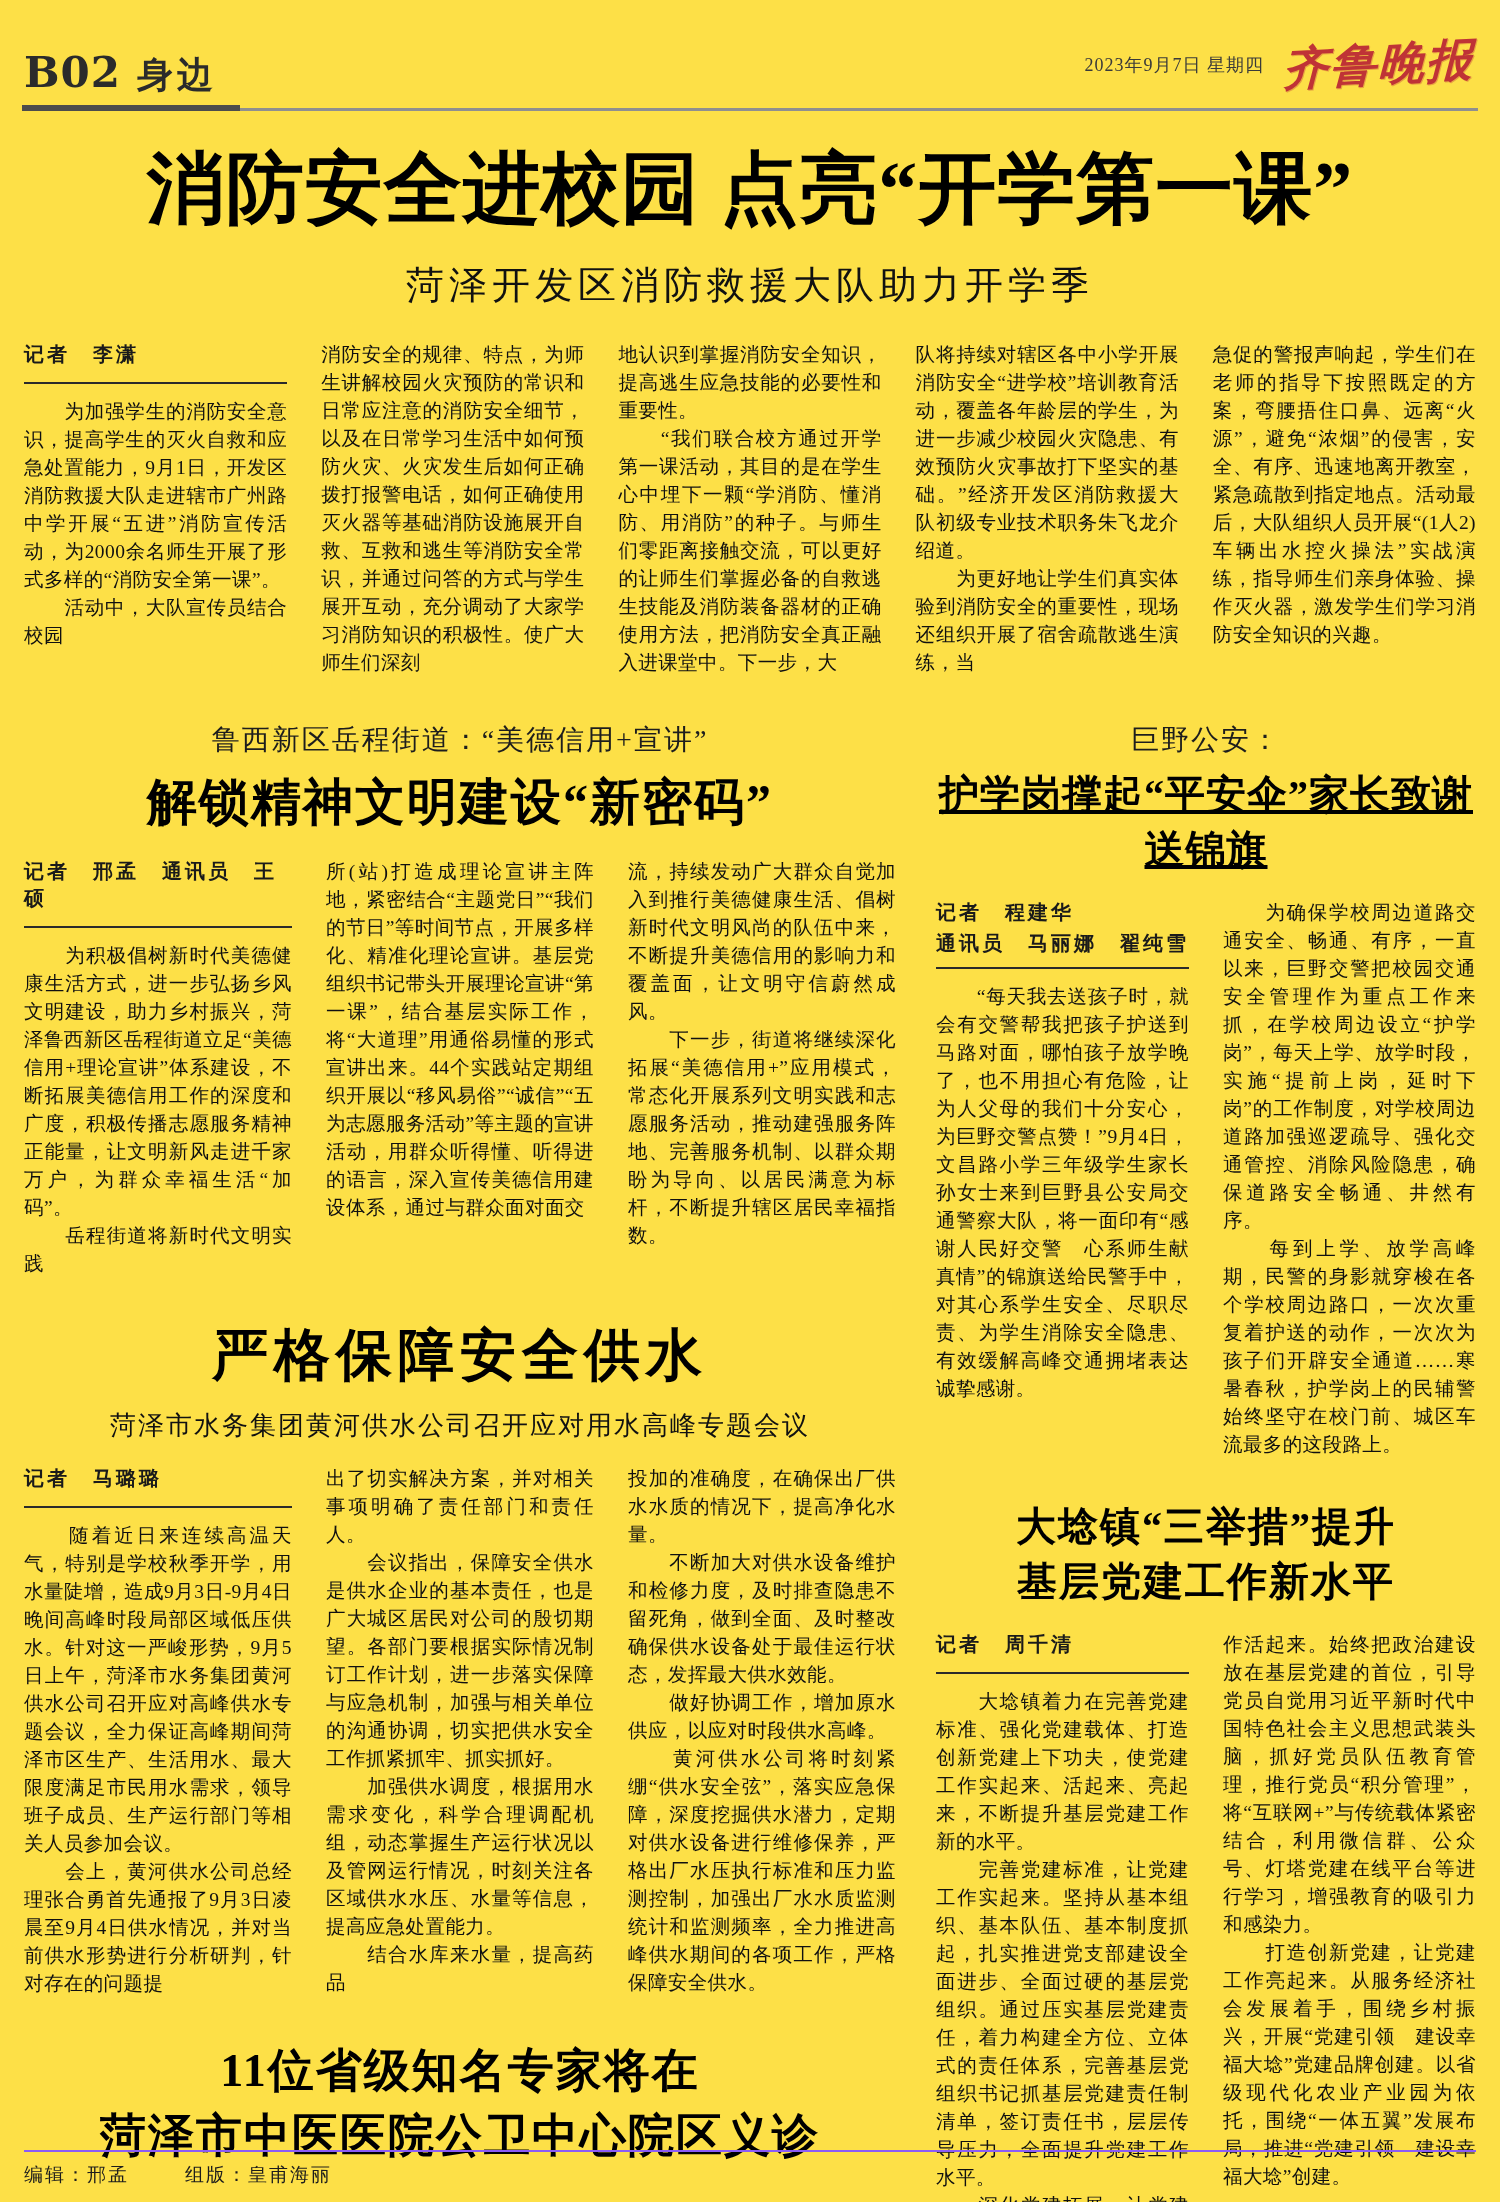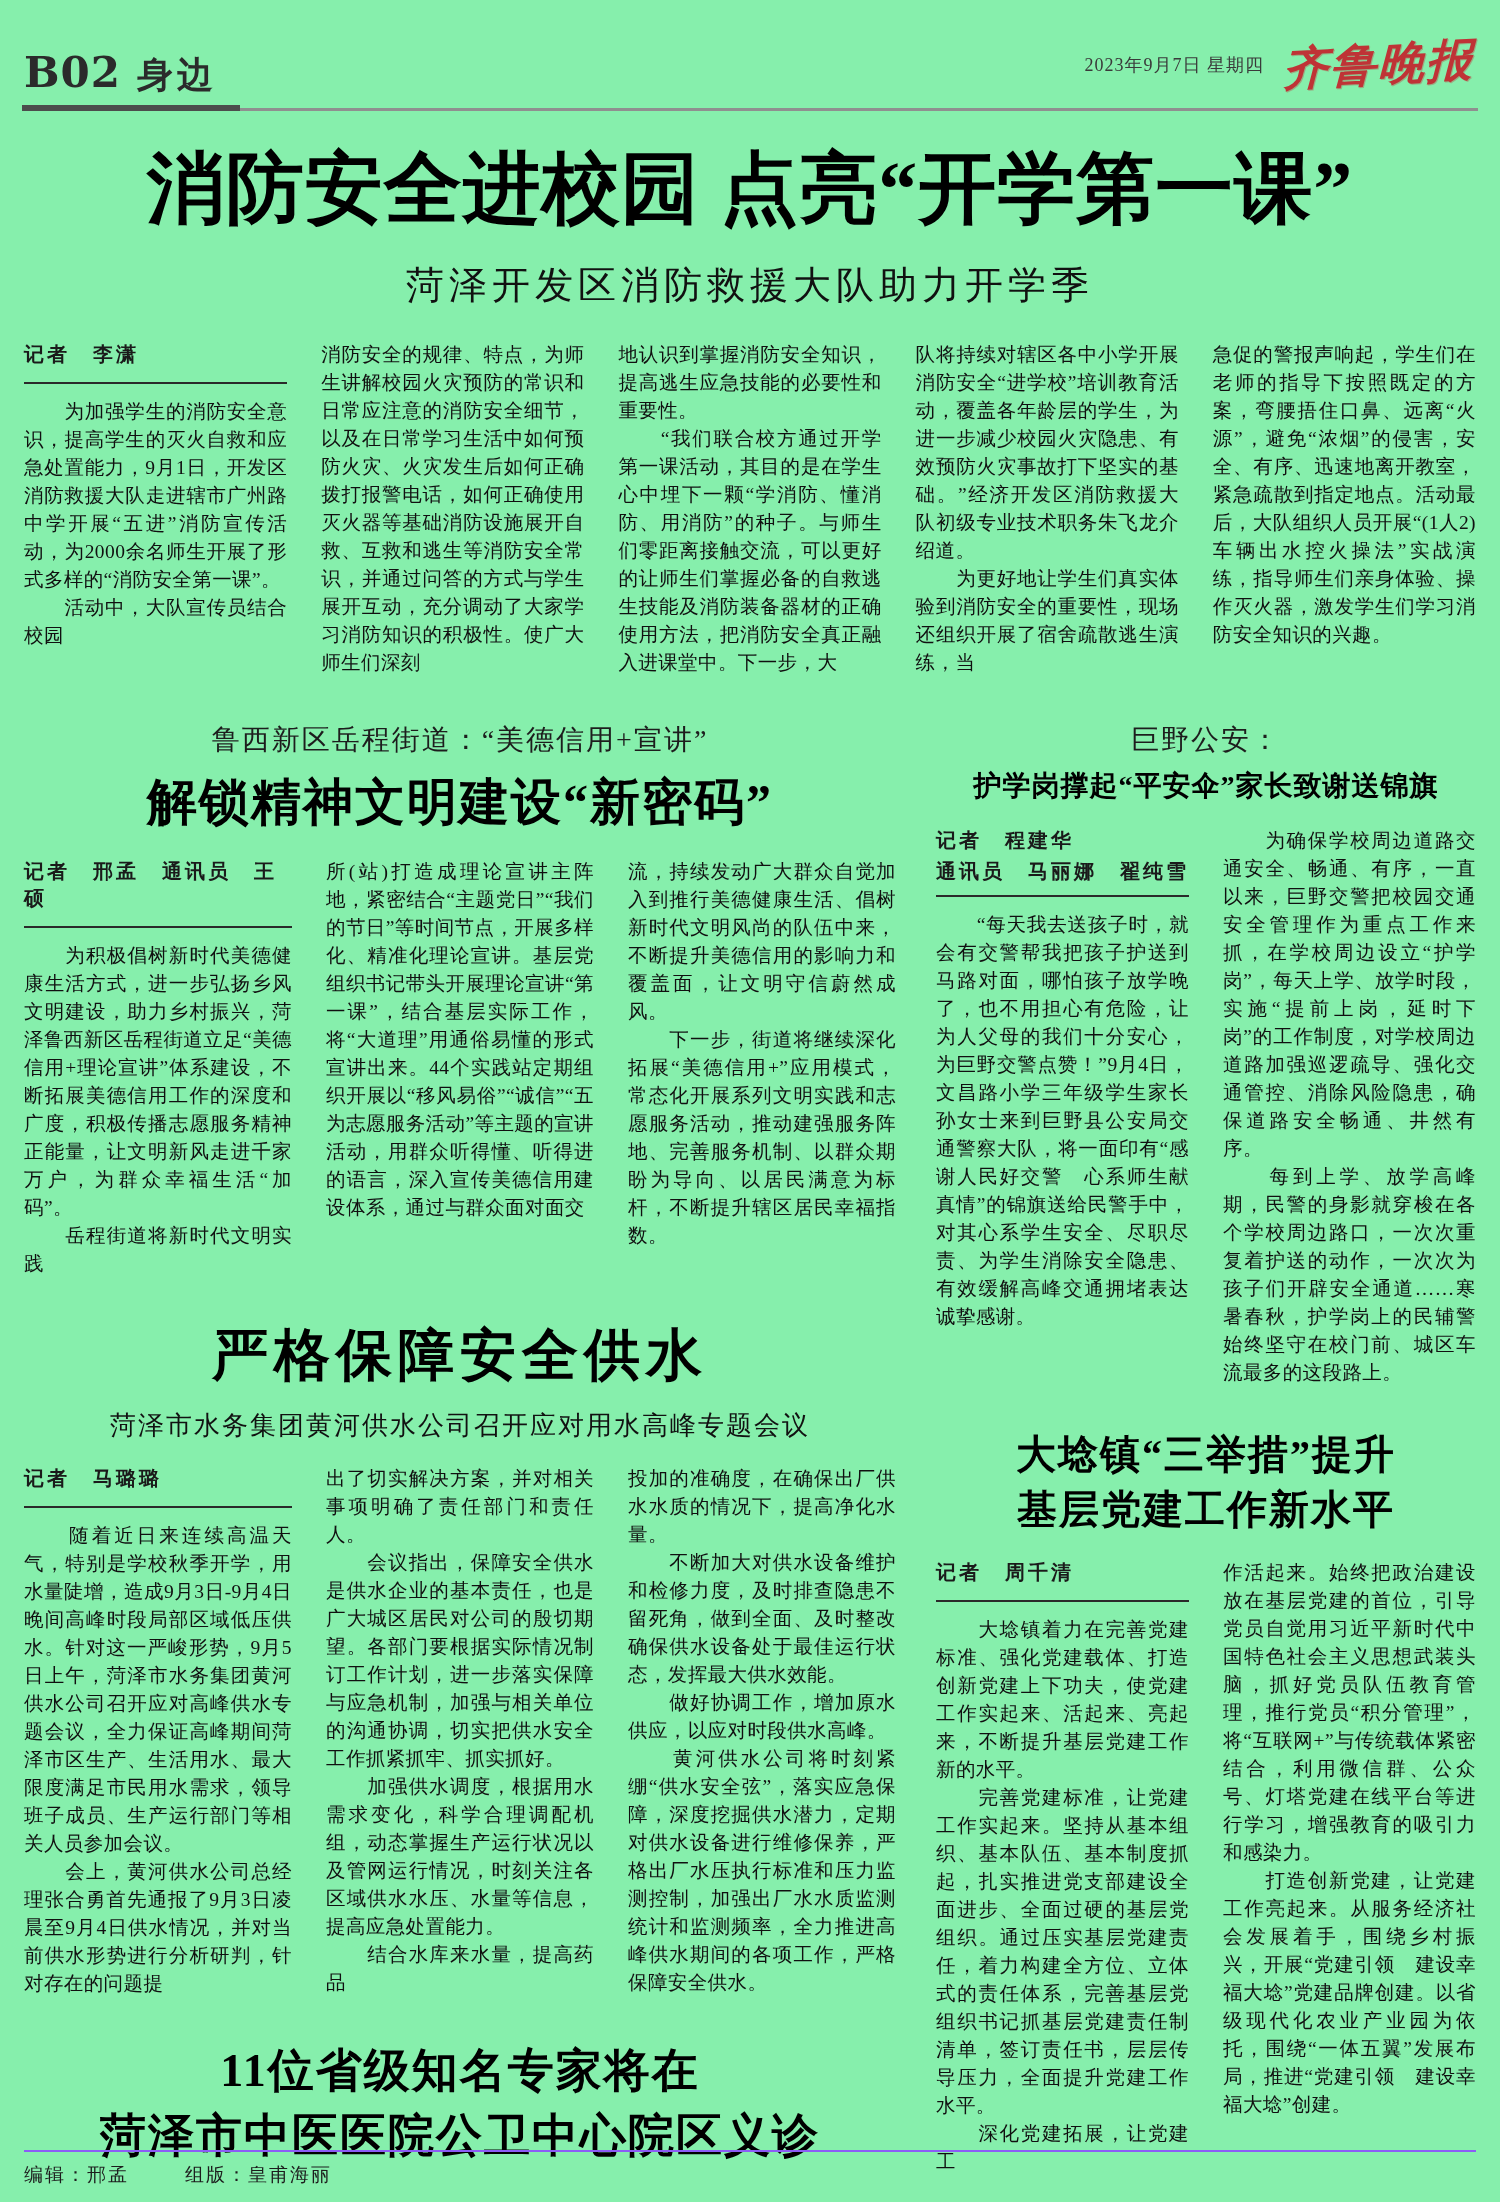--- a/index.html
+++ b/index.html
@@ -1,16 +1,16 @@
 <!DOCTYPE html>
 <html><head>
 <meta charset="utf-8">
 <style>
   html,body{margin:0;padding:0;background:#e8e8e4;}
-  .page{position:relative;width:1500px;height:2202px;margin:0 auto;background:#86efac;color:#141414;
+  .page{position:relative;width:1500px;height:2202px;margin:0 auto;background:#fde047;color:#141414;
         font-family:"Liberation Serif","DejaVu Serif",serif;overflow:hidden;box-sizing:border-box;}
   
   .hdr{display:flex;justify-content:space-between;align-items:flex-end;padding:34px 26px 8px 24px;}
   .hdr-left{display:flex;align-items:baseline;gap:16px;color:#2b2b2b;}
   .page-no{font-size:42px;font-weight:bold;font-family:"DejaVu Serif",serif;letter-spacing:1px;}
   .sec-name{font-size:36px;font-weight:900;letter-spacing:4px;}
   .hdr-right{display:flex;align-items:center;gap:18px;padding-bottom:4px;}
   .pub-date{font-size:18px;color:#3a3a3a;letter-spacing:1px;}
   .masthead{font-size:46px;font-weight:bold;font-style:italic;color:#bf3336;
             font-family:"DejaVu Serif",serif;transform:rotate(-3deg) skewX(-4deg);letter-spacing:2px;
@@ -32,21 +32,21 @@
   .para{margin:0;font-size:19.5px;line-height:28px;text-align:justify;color:#101010;letter-spacing:.4px;}
   
   .top-story{padding:0 24px;}
   .top-story .cols{margin-top:30px;}
   .body-grid{display:flex;gap:40px;padding:0 24px;margin-top:44px;align-items:flex-start;}
   .left-region{width:872px;flex:0 0 872px;}
   .right-region{flex:1;min-width:0;}
   .story{margin-bottom:40px;}
   .story .cols{margin-top:22px;}
   .t-morality{font-size:50px;letter-spacing:2px;margin-top:10px;}
-  .t-police{font-size:28px;letter-spacing:1px;}
+  .t-police{font-size:40px;letter-spacing:1px;text-decoration:underline;}
   .t-water{font-size:56px;letter-spacing:6px;}
   .st-water{text-align:center;font-size:26px;letter-spacing:2px;margin:14px 0 0;color:#111;}
   .t-danian{font-size:40px;line-height:1.38;letter-spacing:2px;}
   .t-medical{font-size:46px;line-height:1.42;letter-spacing:2px;}
   
   .ftr{position:absolute;left:24px;right:24px;bottom:14px;border-top:2px solid #8b5cf6;padding-top:10px;
        display:flex;gap:56px;font-size:19px;color:#1c1c1c;letter-spacing:2px;}
 </style>
 </head>
 <body>

